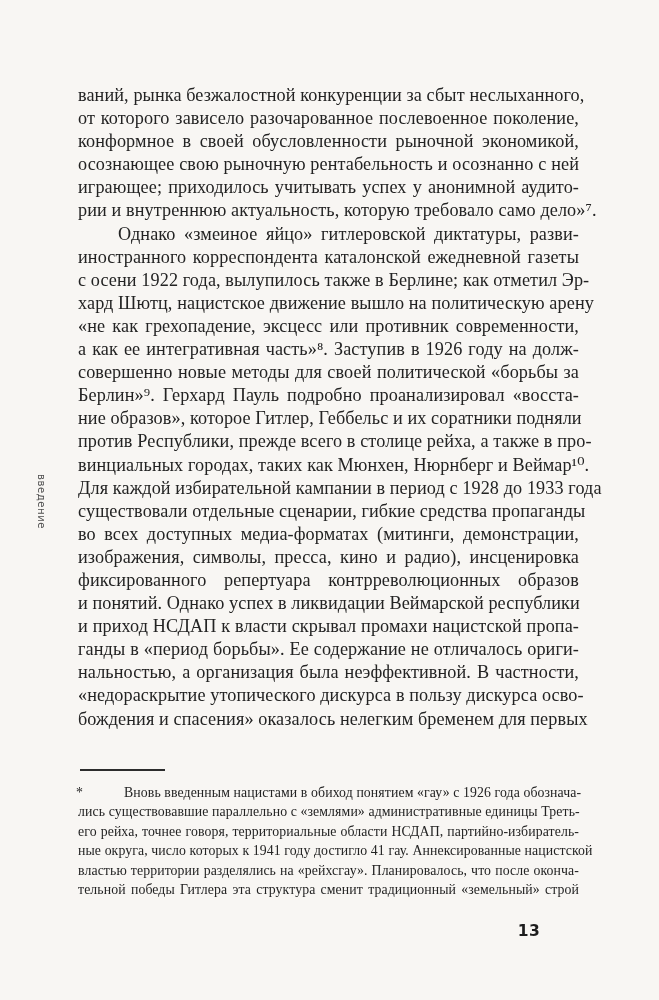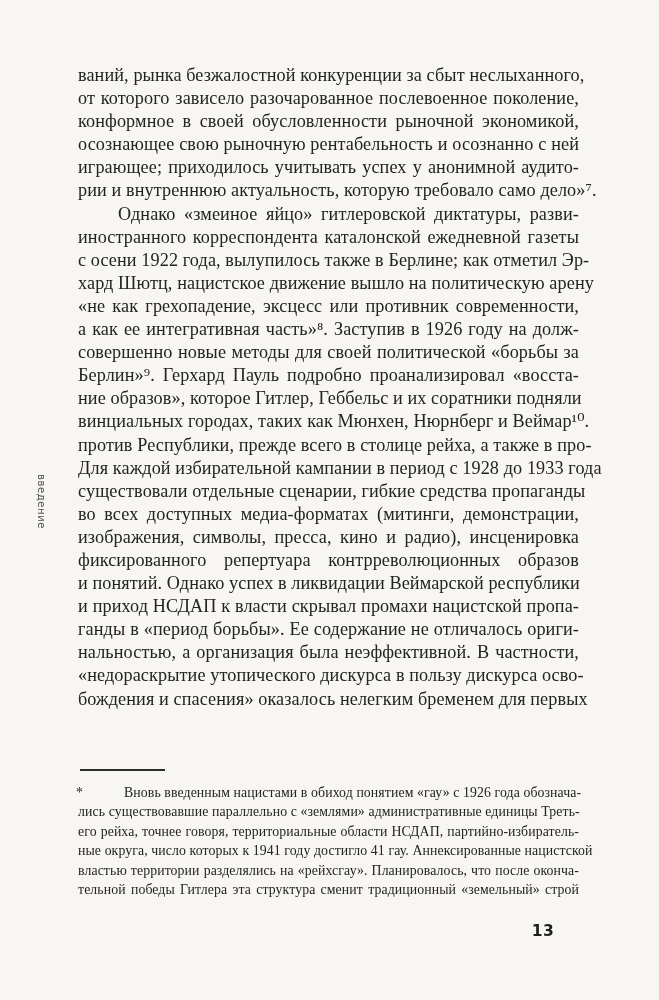--- a/index.html
+++ b/index.html
@@ -22,21 +22,21 @@
     top: 474px;
     writing-mode: vertical-rl;
     font-family: "DejaVu Sans", "Liberation Sans", sans-serif;
     font-size: 10px;
     letter-spacing: 0.6px;
     color: #4e4e4e;
   }
   .text-block {
     position: absolute;
     left: 78px;
-    top: 64px;
+    top: 84px;
     width: 501px;
   }
   .body-line {
     font-size: 18.2px;
     line-height: 23.1px;
     white-space: nowrap;
     text-align: justify;
     text-align-last: justify;
     letter-spacing: 0.1px;
   }
@@ -79,21 +79,20 @@
     position: absolute;
     left: 514px;
     top: 922px;
     width: 30px;
     text-align: center;
     font-family: "DejaVu Sans", "Liberation Sans", sans-serif;
     font-weight: 700;
     font-size: 15.5px;
     color: #1d1d1d;
     letter-spacing: 0.5px;
-    margin-left: 14px;
   }
 </style>
 </head>
 <body>
 
 <div class="page">
 
   <div class="margin-label">введение</div>
 
   <div class="text-block">
@@ -111,22 +110,22 @@
     <div>
       <div class="body-line indent">Однако «змеиное яйцо» гитлеровской диктатуры, разви-</div>
       <div class="body-line">иностранного корреспондента каталонской ежедневной газеты</div>
       <div class="body-line">с осени 1922 года, вылупилось также в Берлине; как отметил Эр-</div>
       <div class="body-line">хард Шютц, нацистское движение вышло на политическую арену</div>
       <div class="body-line">«не как грехопадение, эксцесс или противник современности,</div>
       <div class="body-line">а как ее интегративная часть»⁸. Заступив в 1926 году на долж-</div>
       <div class="body-line">совершенно новые методы для своей политической «борьбы за</div>
       <div class="body-line">Берлин»⁹.  Герхард Пауль подробно проанализировал «восста-</div>
       <div class="body-line">ние образов», которое Гитлер, Геббельс и их соратники подняли</div>
+      <div class="body-line">против Республики, прежде всего в столице рейха, а также в про-</div>
       <div class="body-line">винциальных городах, таких как Мюнхен, Нюрнберг и Веймар¹⁰.</div>
-      <div class="body-line">против Республики, прежде всего в столице рейха, а также в про-</div>
       <div class="body-line">Для каждой избирательной кампании в период с 1928 до 1933 года</div>
       <div class="body-line">существовали отдельные сценарии, гибкие средства пропаганды</div>
       <div class="body-line">во всех доступных медиа-форматах (митинги, демонстрации,</div>
       <div class="body-line">изображения, символы, пресса, кино и радио), инсценировка</div>
       <div class="body-line">фиксированного репертуара контрреволюционных образов</div>
       <div class="body-line">и понятий. Однако успех в ликвидации Веймарской республики</div>
       <div class="body-line">и приход НСДАП к власти скрывал промахи нацистской пропа-</div>
       <div class="body-line">ганды в «период борьбы». Ее содержание не отличалось ориги-</div>
       <div class="body-line">нальностью, а организация была неэффективной. В частности,</div>
       <div class="body-line">«недораскрытие утопического дискурса в пользу дискурса осво-</div>

